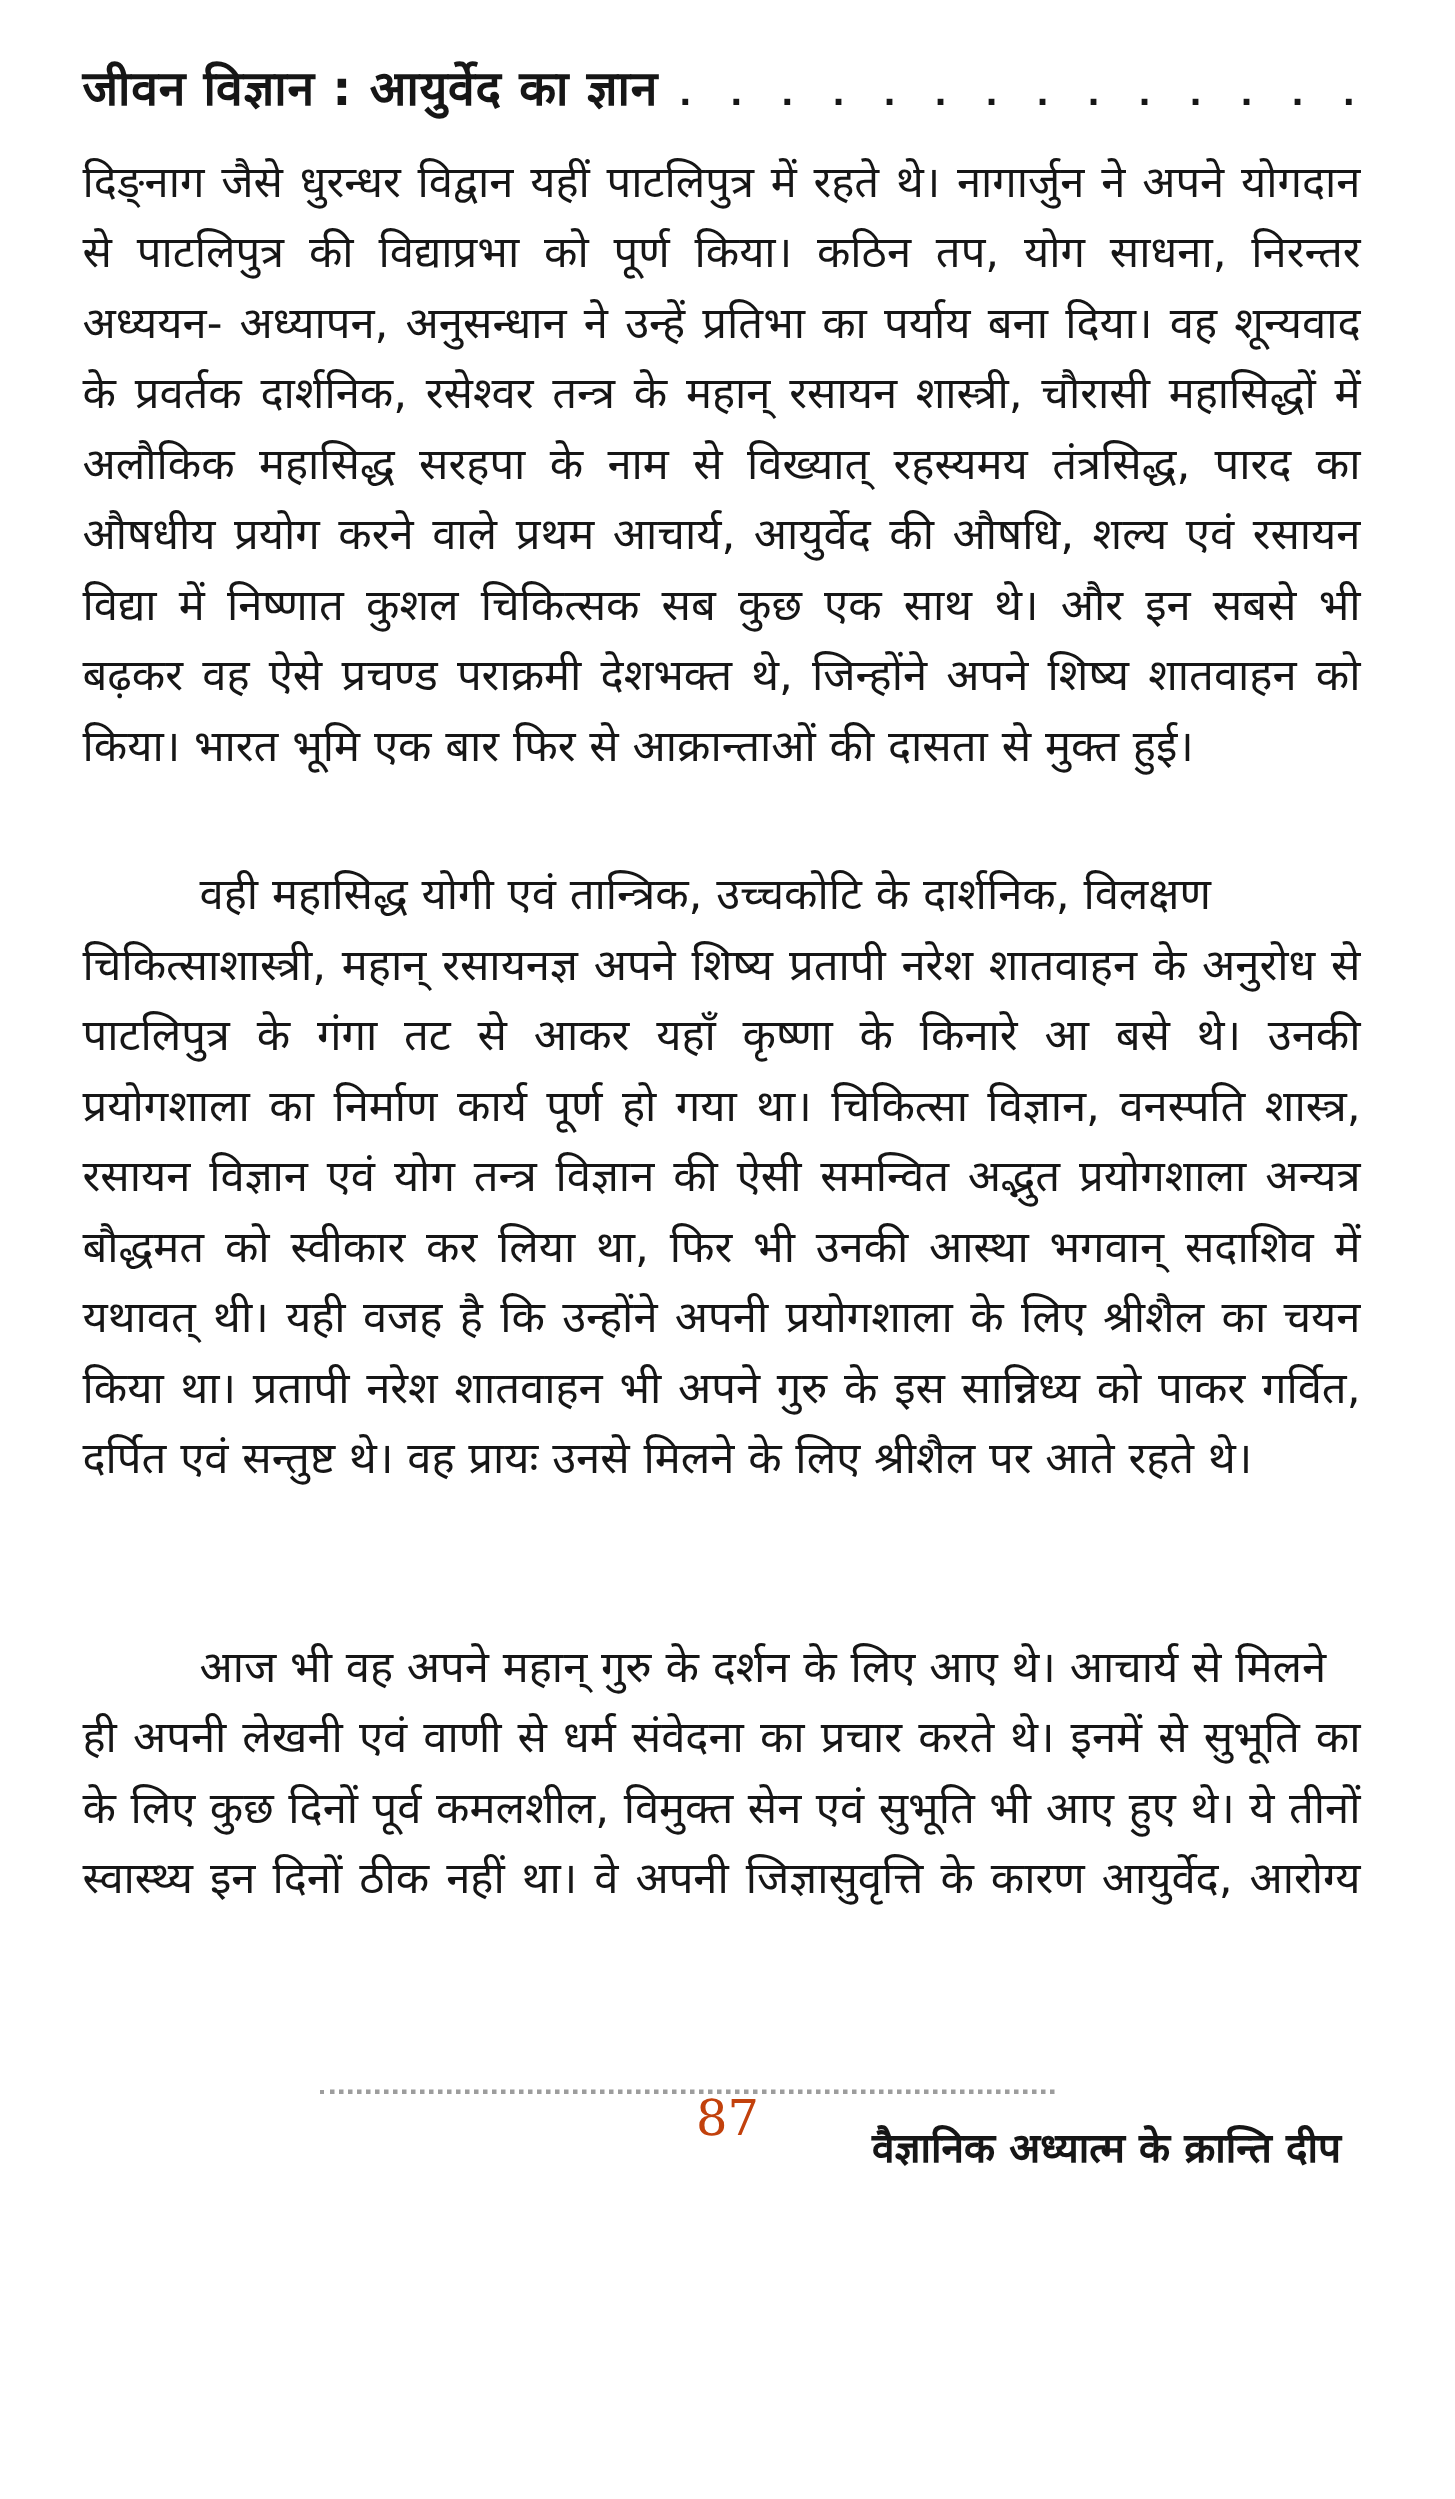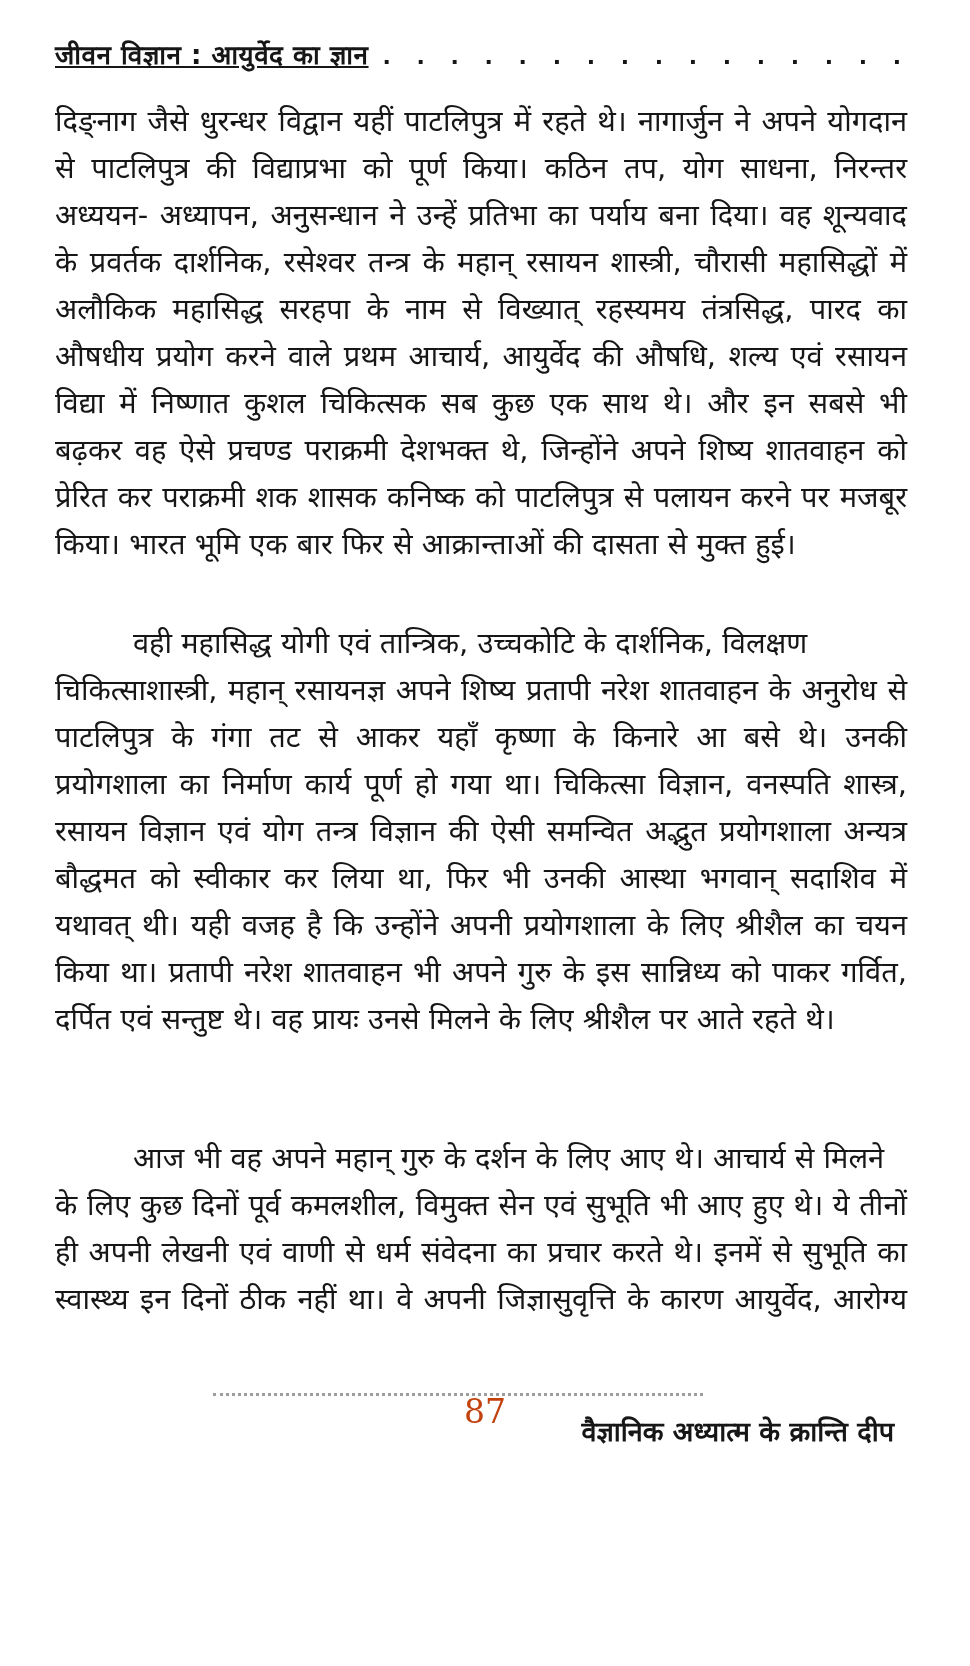--- a/index.html
+++ b/index.html
@@ -22,23 +22,22 @@
     position: absolute;
     top: 36px;
     left: 55px;
     right: 62px;
     display: flex;
     align-items: baseline;
     white-space: nowrap;
   }
   .header-title {
     font-weight: bold;
-    font-size: 26px;
+    font-size: 32px;
     letter-spacing: 0.5px;
-    text-decoration: underline;
   }
   .header-dots {
     flex: 1;
     overflow: hidden;
     font-weight: bold;
     font-size: 22px;
     letter-spacing: 9px;
     margin-left: 14px;
     color: #161616;
   }
@@ -105,40 +104,39 @@
 
     <div class="paragraph">
       <div class="line">दिङ्नाग जैसे धुरन्धर विद्वान यहीं पाटलिपुत्र में रहते थे। नागार्जुन ने अपने योगदान</div>
       <div class="line">से पाटलिपुत्र की विद्याप्रभा को पूर्ण किया। कठिन तप, योग साधना, निरन्तर</div>
       <div class="line">अध्ययन- अध्यापन, अनुसन्धान ने उन्हें प्रतिभा का पर्याय बना दिया। वह शून्यवाद</div>
       <div class="line">के प्रवर्तक दार्शनिक, रसेश्वर तन्त्र के महान् रसायन शास्त्री, चौरासी महासिद्धों में</div>
       <div class="line">अलौकिक महासिद्ध सरहपा के नाम से विख्यात् रहस्यमय तंत्रसिद्ध, पारद का</div>
       <div class="line">औषधीय प्रयोग करने वाले प्रथम आचार्य, आयुर्वेद की औषधि, शल्य एवं रसायन</div>
       <div class="line">विद्या में निष्णात कुशल चिकित्सक सब कुछ एक साथ थे। और इन सबसे भी</div>
       <div class="line">बढ़कर वह ऐसे प्रचण्ड पराक्रमी देशभक्त थे, जिन्होंने अपने शिष्य शातवाहन को</div>
-      <div class="line">प्रेरित कर पराक्रमी शक शासक कनिष्क को पाटलिपुत्र से पलायन करने पर मजबूर</div>
       <div class="line para-last">किया। भारत भूमि एक बार फिर से आक्रान्ताओं की दासता से मुक्त हुई।</div>
     </div>
 
     <div class="paragraph">
       <div class="line indent para-last">वही महासिद्ध योगी एवं तान्त्रिक, उच्चकोटि के दार्शनिक, विलक्षण</div>
       <div class="line">चिकित्साशास्त्री, महान् रसायनज्ञ अपने शिष्य प्रतापी नरेश शातवाहन के अनुरोध से</div>
       <div class="line">पाटलिपुत्र के गंगा तट से आकर यहाँ कृष्णा के किनारे आ बसे थे। उनकी</div>
       <div class="line">प्रयोगशाला का निर्माण कार्य पूर्ण हो गया था। चिकित्सा विज्ञान, वनस्पति शास्त्र,</div>
       <div class="line">रसायन विज्ञान एवं योग तन्त्र विज्ञान की ऐसी समन्वित अद्भुत प्रयोगशाला अन्यत्र</div>
       <div class="line">बौद्धमत को स्वीकार कर लिया था, फिर भी उनकी आस्था भगवान् सदाशिव में</div>
       <div class="line">यथावत् थी। यही वजह है कि उन्होंने अपनी प्रयोगशाला के लिए श्रीशैल का चयन</div>
       <div class="line">किया था। प्रतापी नरेश शातवाहन भी अपने गुरु के इस सान्निध्य को पाकर गर्वित,</div>
       <div class="line para-last">दर्पित एवं सन्तुष्ट थे। वह प्रायः उनसे मिलने के लिए श्रीशैल पर आते रहते थे।</div>
     </div>
 
     <div class="paragraph gap-large">
       <div class="line indent para-last">आज भी वह अपने महान् गुरु के दर्शन के लिए आए थे। आचार्य से मिलने</div>
+      <div class="line">ही अपनी लेखनी एवं वाणी से धर्म संवेदना का प्रचार करते थे। इनमें से सुभूति का</div>
       <div class="line">के लिए कुछ दिनों पूर्व कमलशील, विमुक्त सेन एवं सुभूति भी आए हुए थे। ये तीनों</div>
-      <div class="line">ही अपनी लेखनी एवं वाणी से धर्म संवेदना का प्रचार करते थे। इनमें से सुभूति का</div>
       <div class="line">स्वास्थ्य इन दिनों ठीक नहीं था। वे अपनी जिज्ञासुवृत्ति के कारण आयुर्वेद, आरोग्य</div>
     </div>
 
   </div>
 
   <div class="footer-speckle"></div>
 
   <div class="footer-title">वैज्ञानिक अध्यात्म के क्रान्ति दीप</div>
 
   <div class="page-number">87</div>

